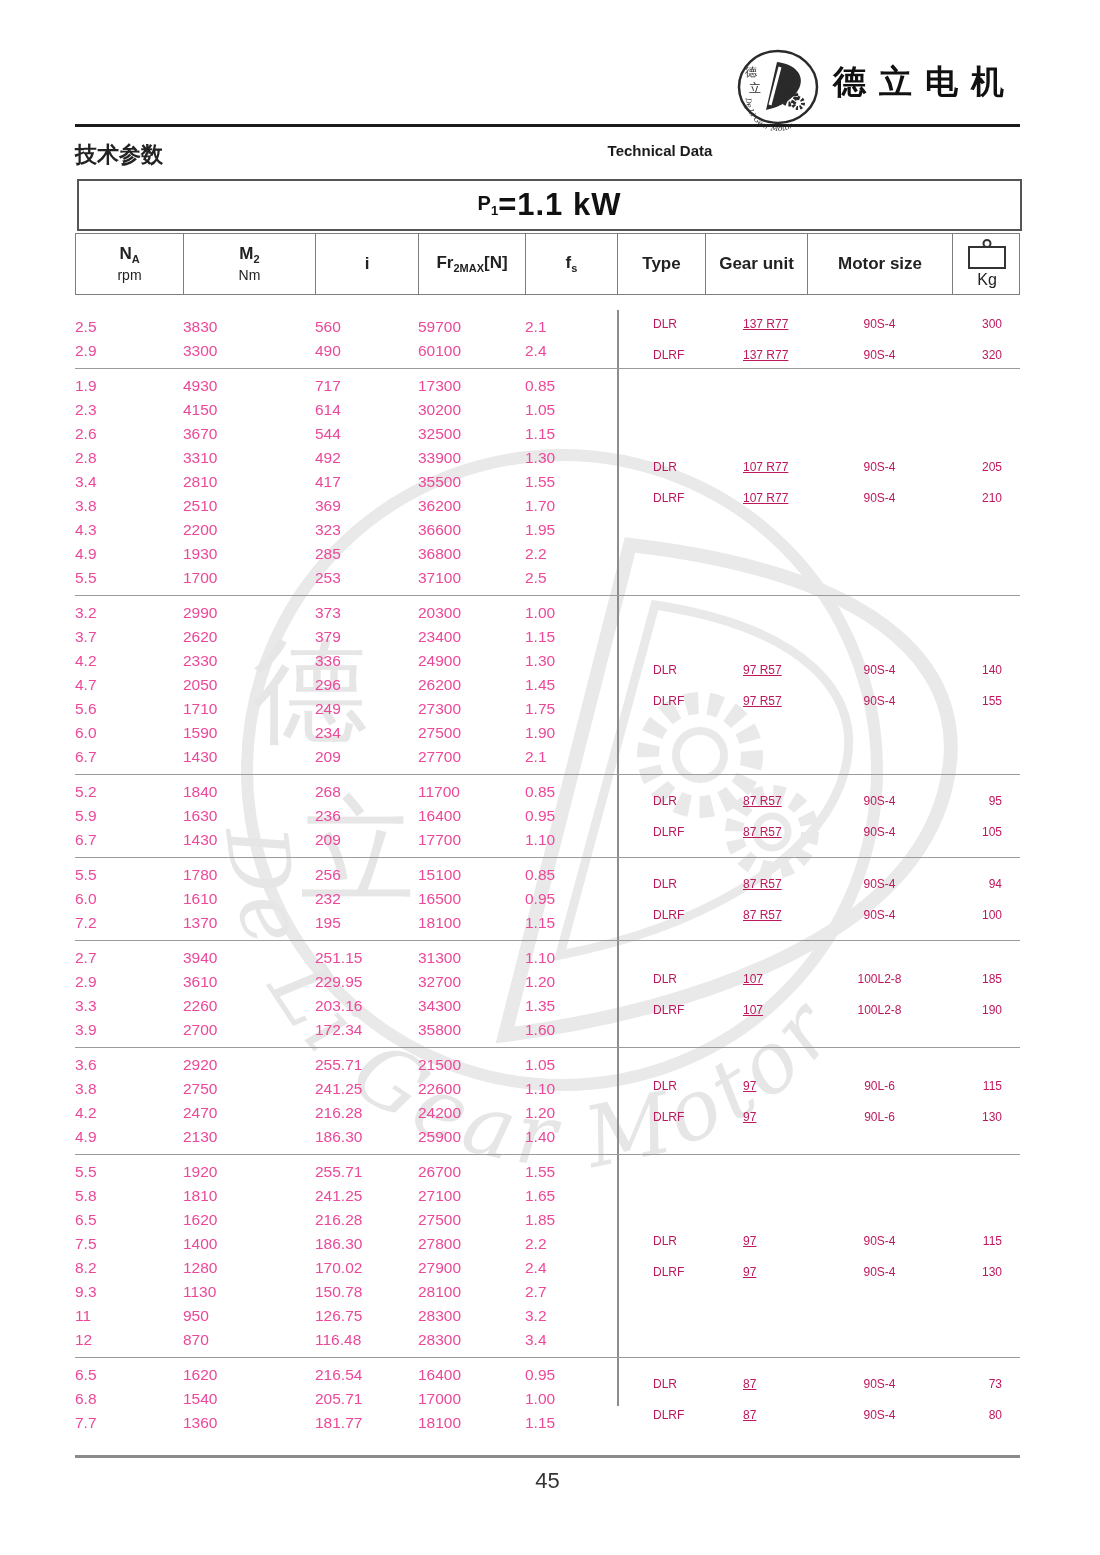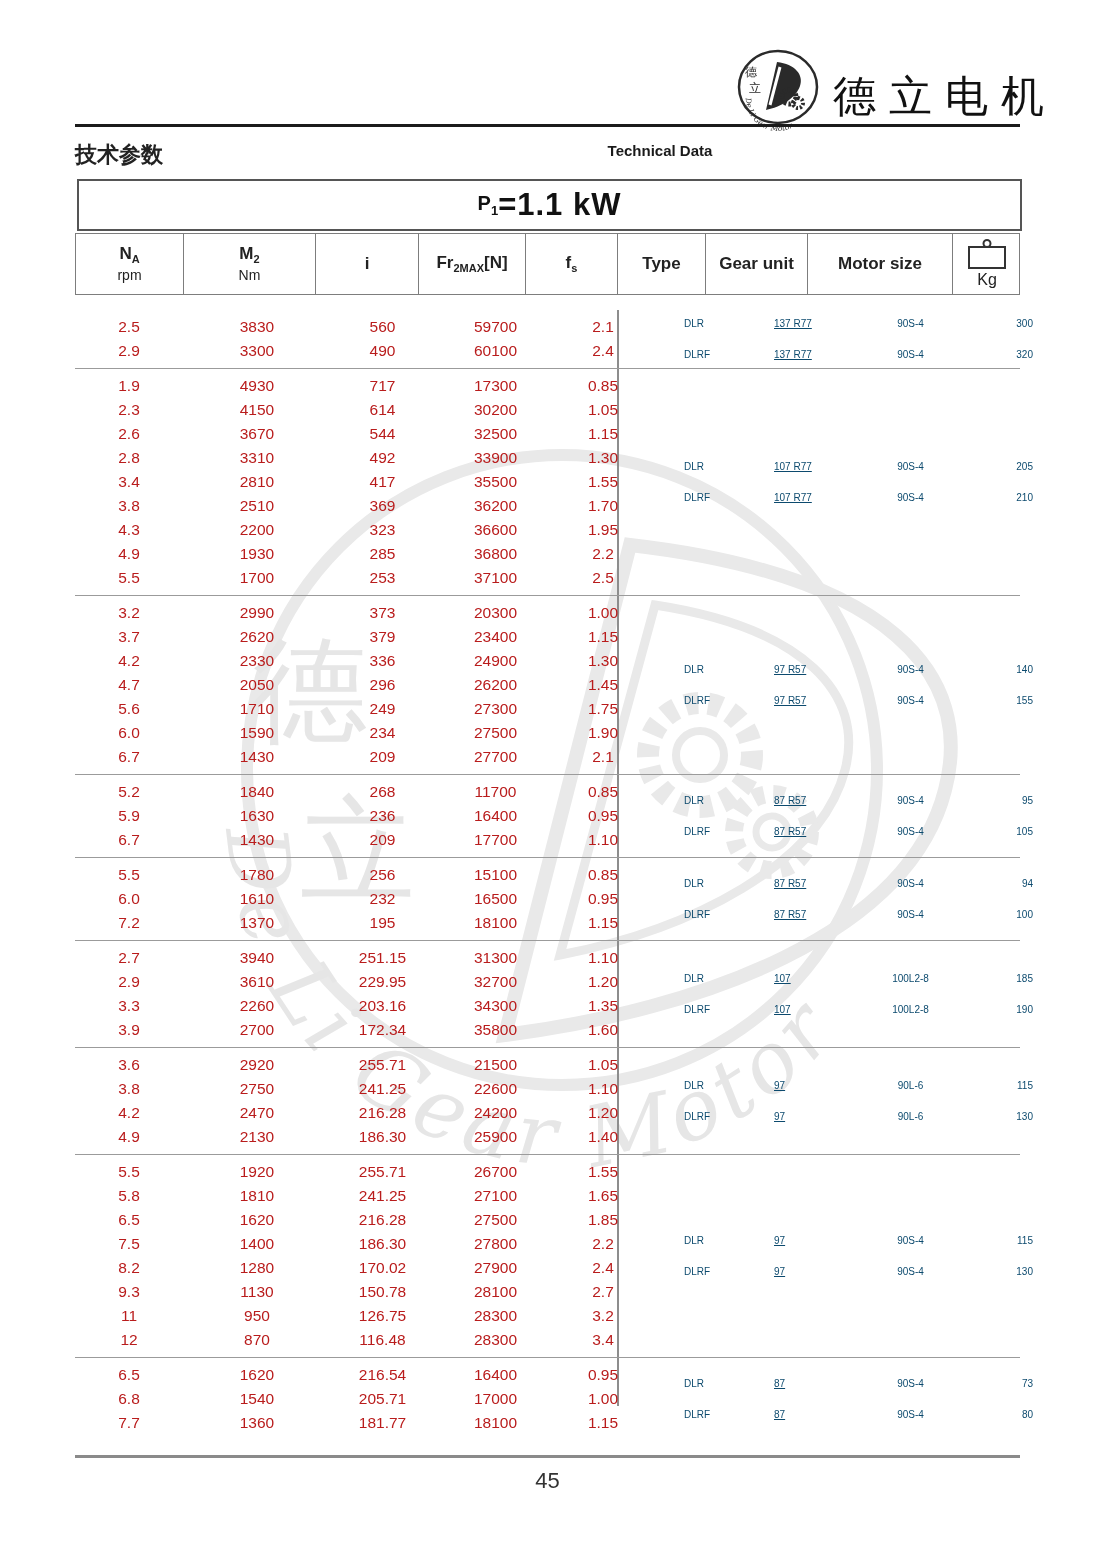--- a/index.html
+++ b/index.html
@@ -6,22 +6,22 @@
   .page{
     position:relative;width:1100px;height:1555px;background:#ffffff;
     font-family:"Liberation Sans",sans-serif;color:#1c1c1c;overflow:hidden;
   }
   .layer{position:absolute;left:0;top:0;z-index:1;}
   
   #watermark{position:absolute;left:0;top:0;z-index:0;pointer-events:none;}
   
   #emblem{position:absolute;left:736px;top:48px;width:84px;height:84px;}
   .brand-cn{
-    position:absolute;left:833px;top:68px;width:195px;
-    font-family:"DejaVu Serif",serif;font-weight:normal;font-size:43px;
+    position:absolute;left:833px;top:60px;width:195px;
+    font-family:"DejaVu Serif",serif;font-weight:bold;font-size:33px;
     letter-spacing:13px;color:#111;white-space:nowrap;
   }
   .top-rule{position:absolute;left:75px;top:124px;width:945px;height:3px;background:#1b1b1b;}
   
   .sec-cn{position:absolute;left:75px;top:140px;font-size:22px;font-weight:bold;color:#222;}
   .sec-en{position:absolute;left:560px;top:142px;width:200px;text-align:center;font-size:15px;font-weight:bold;color:#1a1a1a;}
   
   .power-box{
     position:absolute;left:77px;top:179px;width:941px;height:48px;
     border:2px solid #555;display:flex;align-items:center;justify-content:center;color:#111;
@@ -48,27 +48,27 @@
     width:5px;height:5px;border:2px solid #333;border-radius:50%;background:#fff;
   }
   .kg-label{font-size:16px;font-weight:normal;}
   
   .tbody{position:absolute;left:75px;top:310px;width:945px;height:1145px;}
   .vdivider{position:absolute;left:542px;top:0;height:1096px;width:1.5px;background:#8d8d8d;}
   .group{position:relative;padding:5px 0;}
   .group + .group{border-top:1.5px solid #9b9b9b;}
   .grow{
     display:grid;grid-template-columns:108px 132px 103px 107px 92px;
-    height:24px;align-items:center;text-align:center;font-size:15.5px;color:#b91c1c;gap:8px;
+    height:24px;align-items:center;font-size:15.5px;color:#ec4899;
   }
   .rblock{
     position:absolute;left:542px;top:0;bottom:0;width:403px;
     display:flex;flex-direction:column;justify-content:center;gap:7px;
   }
-  .rrow{display:grid;grid-template-columns:88px 102px 145px 68px;height:24px;align-items:center;font-size:10px;color:#0c4a6e;margin-left:31px;}
+  .rrow{display:grid;grid-template-columns:88px 102px 145px 68px;height:24px;align-items:center;font-size:12px;color:#be185d;}
   .rrow .rt{text-align:left;padding-left:36px;}
   .rrow .rg{text-align:left;padding-left:38px;text-decoration:underline;}
   .rrow .rm{text-align:center;}
   .rrow .rk{text-align:right;padding-right:18px;}
   
   .bottom-rule{position:absolute;left:75px;top:1455px;width:945px;height:3px;background:#8a8a8a;}
   .page-num{position:absolute;left:75px;top:1468px;width:945px;text-align:center;font-size:22px;color:#333;}
 </style>
 </head>
 <body>

